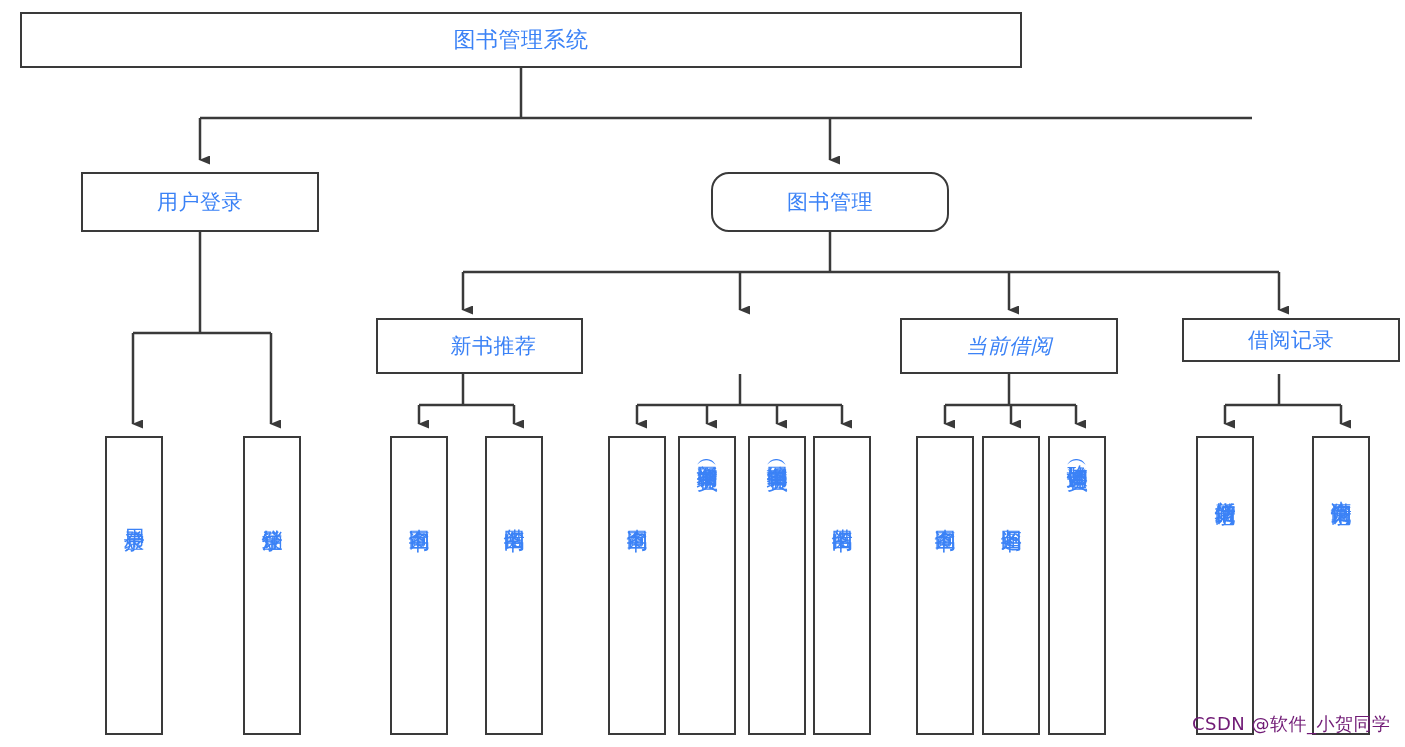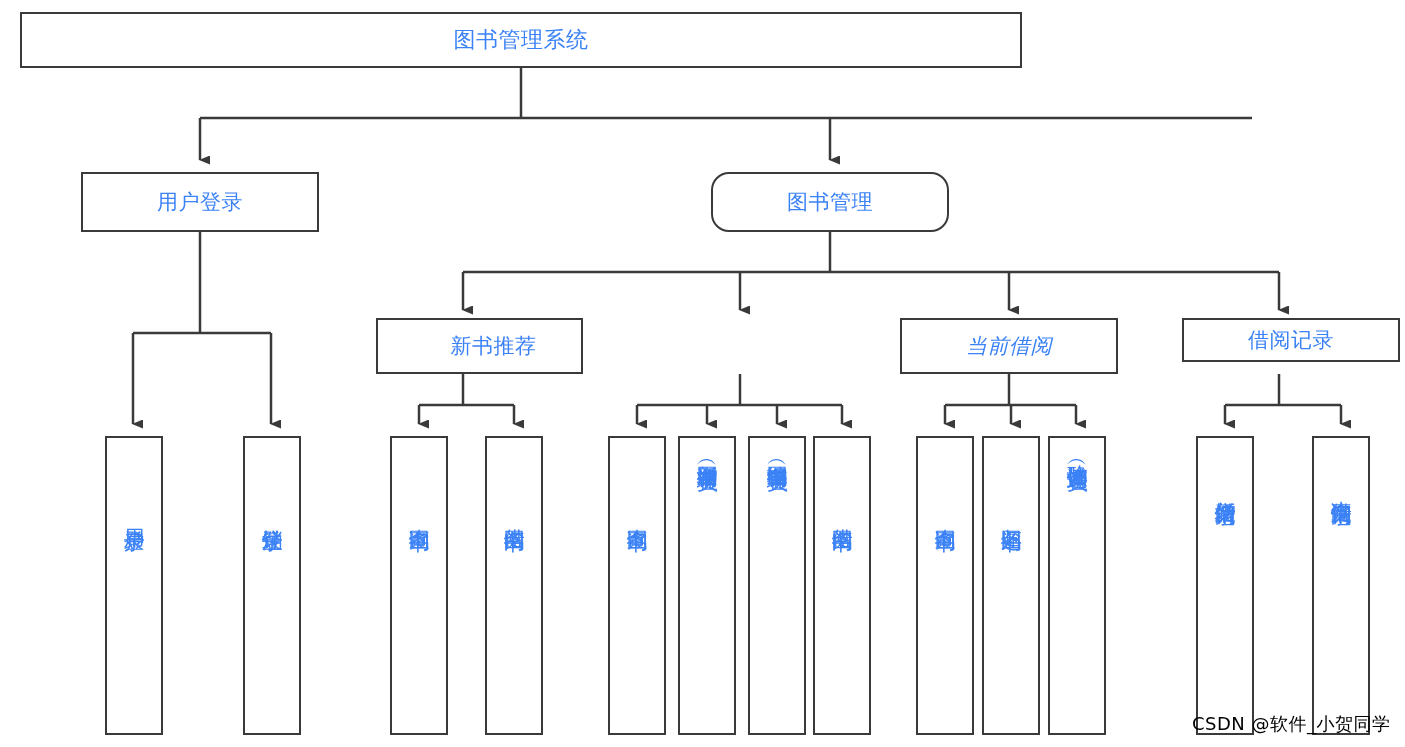--- a/index.html
+++ b/index.html
@@ -69,21 +69,21 @@
     margin-top: 42px;
   }
   .node.vert.tall .node-label {
     margin-top: 6px;
   }
   #watermark {
     position: absolute;
     left: 1192px;
     top: 712px;
     font-size: 18px;
-    color: #000000;
+    color: #701a75;
     letter-spacing: 0.5px;
     z-index: 5;
     white-space: nowrap;
     font-family: "DejaVu Sans", "Liberation Sans", sans-serif;
   }
 </style>
 </head>
 <body>
 
 <div id="diagram-root">

